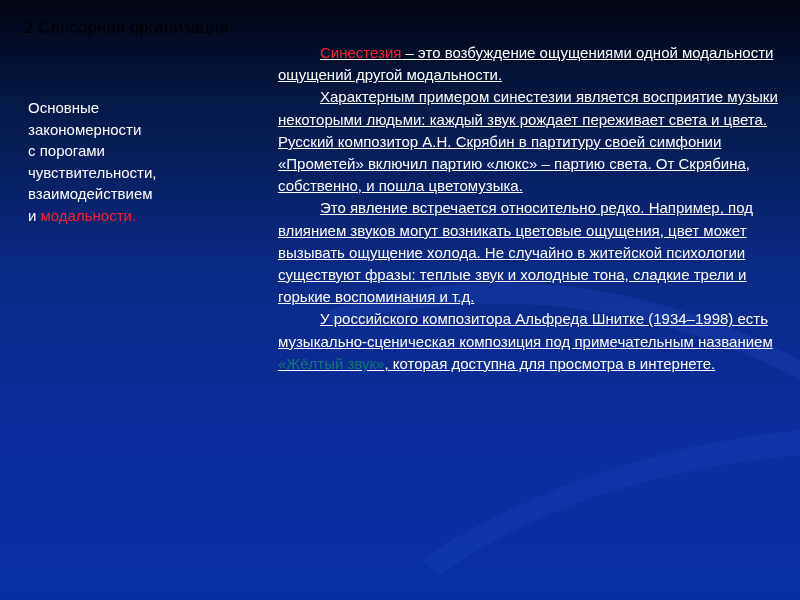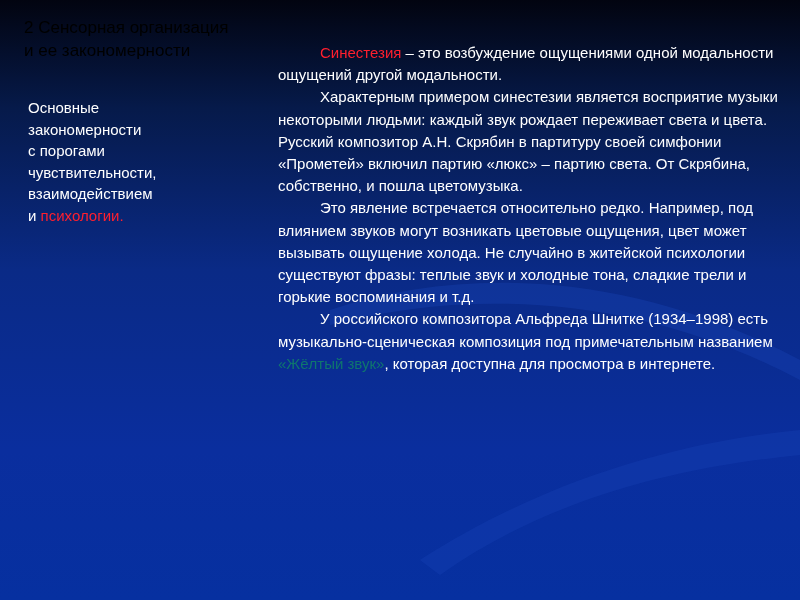--- a/index.html
+++ b/index.html
@@ -19,47 +19,46 @@
     .left-text {
       position: absolute; left: 28px; top: 97px; width: 200px;
       color: #ffffff; font-size: 15px; line-height: 21.5px;
     }
     .red { color: #ff1f2e; }
     .yellow { color: #0f766e; }
     .right-text {
       position: absolute; left: 278px; top: 42px; width: 500px;
       color: #ffffff; font-size: 15px; line-height: 22.2px;
     }
-    .right-text p { margin: 0; }
+    .right-text p { margin: 0; text-decoration: underline; }
     .indent { text-indent: 42px; }
     .footer {
       position: absolute; left: 203px; top: 592px;
       color: #0c1e66; font-size: 5px; line-height: 6px;
     }
   </style>
 </head>
 <body>
 
 <svg class="swoosh" viewBox="0 0 800 600">
   <path d="M330 310 C 480 260, 650 280, 800 360 L 800 380 C 650 300, 480 285, 330 325 Z" fill="#1a44b8" opacity="0.35"></path>
   <path d="M420 560 C 560 470, 700 440, 800 430 L 800 455 C 700 465, 560 490, 440 575 Z" fill="#1a44b8" opacity="0.3"></path>
 </svg>
 
 <div class="title">
   <div>2 Сенсорная организация</div>
-  <div>и ее закономерности</div>
 </div>
 
 <div class="left-text">
   <div>Основные</div>
   <div>закономерности</div>
   <div>с порогами</div>
   <div>чувствительности,</div>
   <div>взаимодействием</div>
-  <div><span style="white-space:pre">и </span><span class="red">психологии.</span></div>
+  <div><span style="white-space:pre">и </span><span class="red">модальности.</span></div>
 </div>
 
 <div class="right-text">
   <p class="indent"><span class="red">Синестезия</span><span> – это возбуждение ощущениями одной модальности ощущений другой модальности.</span></p>
   <p class="indent">Характерным примером синестезии является восприятие музыки некоторыми людьми: каждый звук рождает переживает света и цвета. Русский композитор А.Н. Скрябин в партитуру своей симфонии «Прометей» включил партию «люкс» – партию света. От Скрябина, собственно, и пошла цветомузыка.</p>
   <p class="indent">Это явление встречается относительно редко. Например, под влиянием звуков могут возникать цветовые ощущения, цвет может вызывать ощущение холода. Не случайно в житейской психологии существуют фразы: теплые звук и холодные тона, сладкие трели и горькие воспоминания и т.д.</p>
   <p class="indent"><span>У российского композитора Альфреда Шнитке (1934–1998) есть музыкально-сценическая композиция под примечательным названием </span><span class="yellow">«Жёлтый звук»</span><span>, которая доступна для просмотра в интернете.</span></p>
 </div>
 
 <div class="footer"></div>

